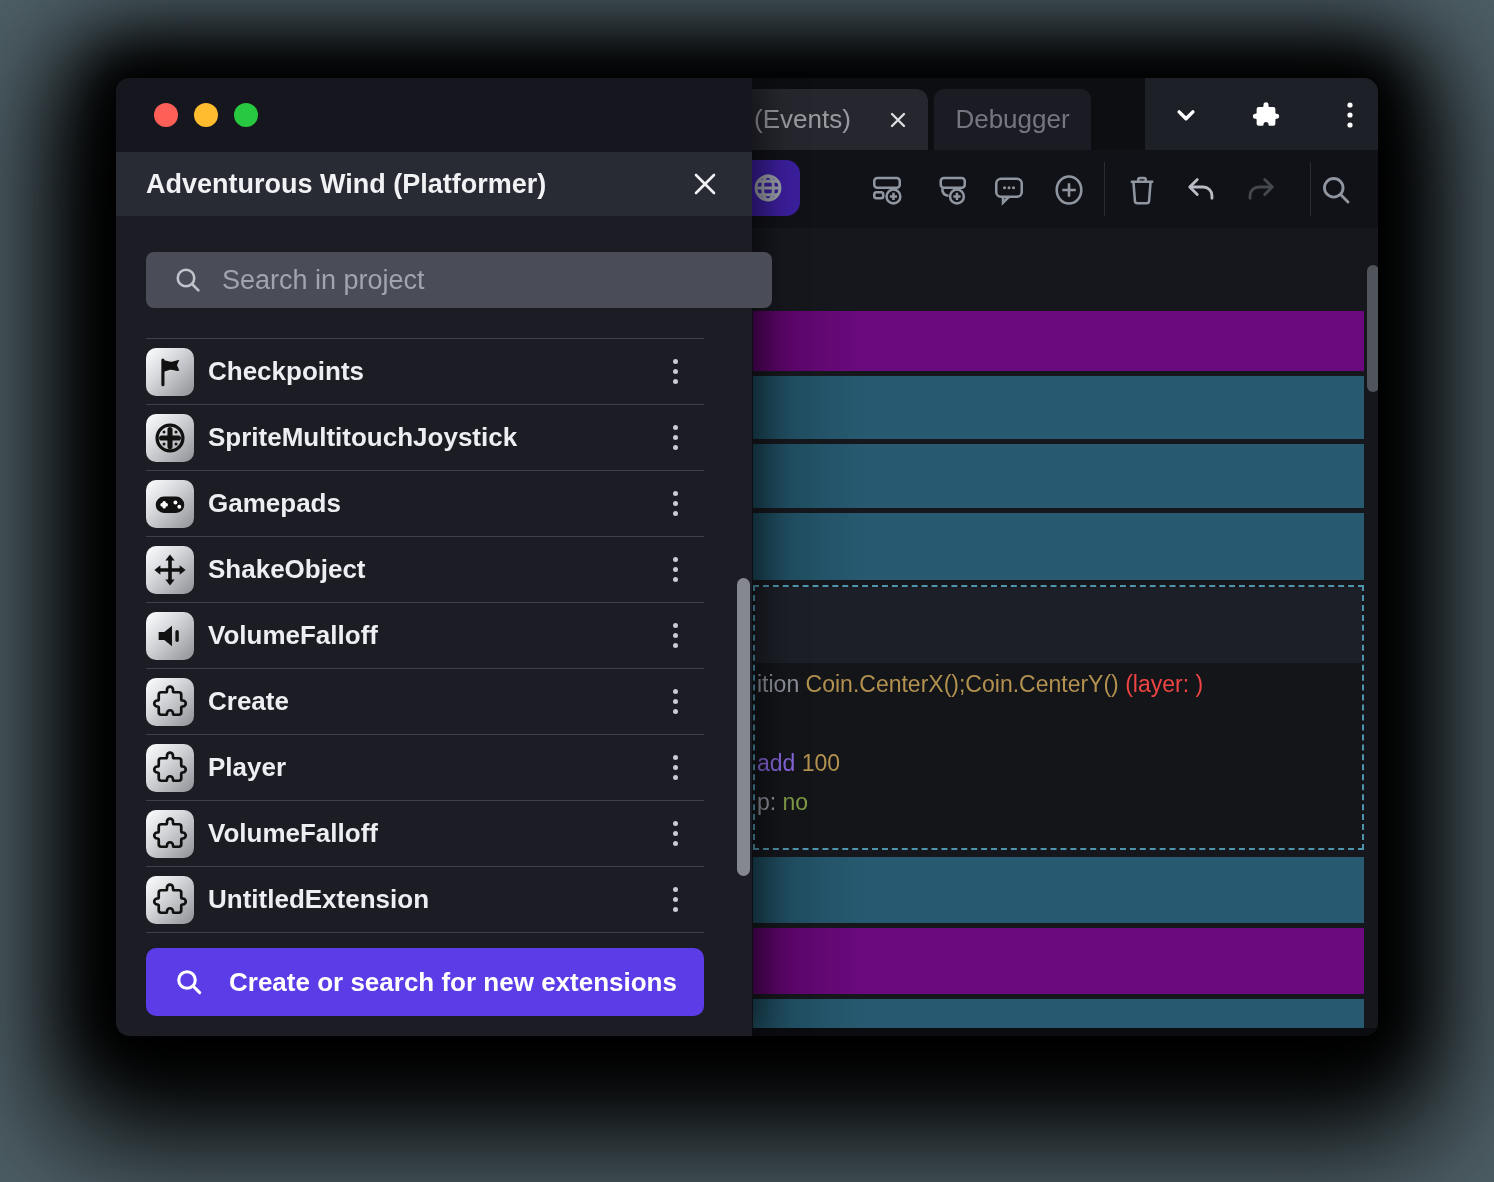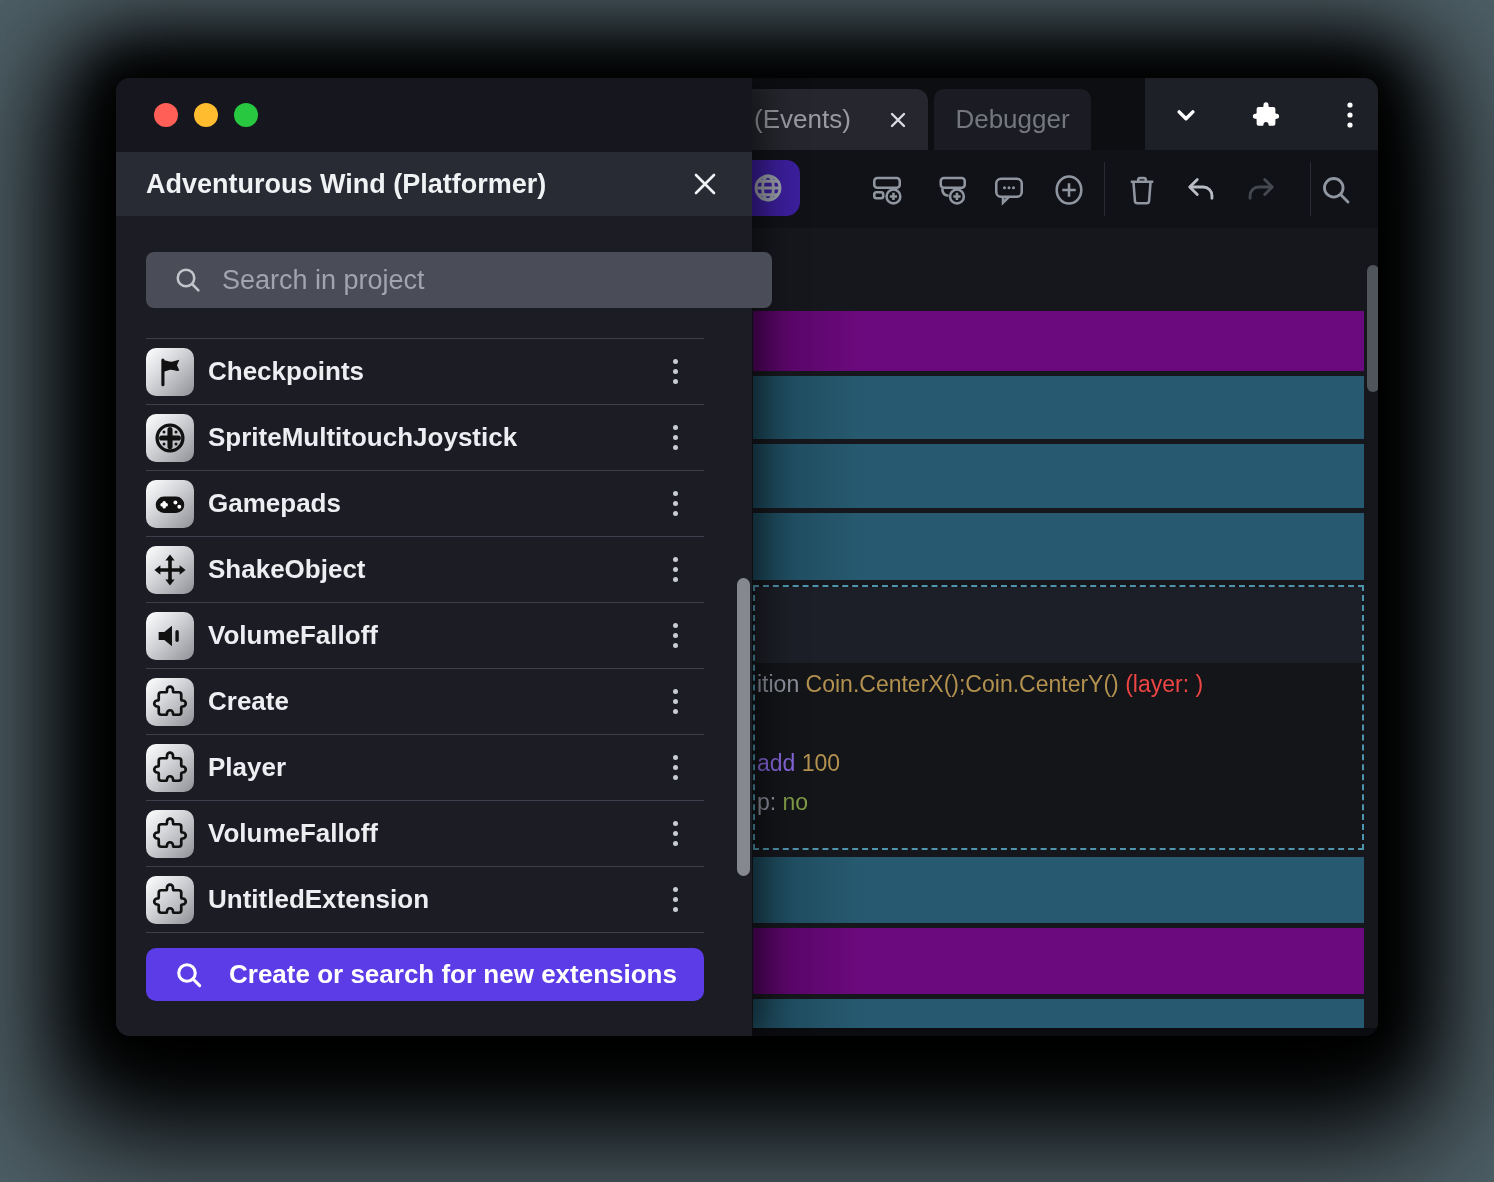--- a/index.html
+++ b/index.html
@@ -46,21 +46,21 @@
   .modal-close{margin-left:auto;margin-right:34px;display:flex;align-items:center;cursor:pointer;}
   .search-box{position:absolute;left:30px;top:174px;width:626px;height:56px;background:#4a4d57;border-radius:8px;display:flex;align-items:center;box-sizing:border-box;}
   .search-box .ph{margin-left:18px;font-size:27px;color:#a1a4ae;}
   .list{position:absolute;left:30px;top:260px;width:558px;border-bottom:1px solid #3d404c;}
   .lrow{display:flex;align-items:center;height:66px;border-top:1px solid #3d404c;box-sizing:border-box;}
   .tile{width:48px;height:48px;border-radius:10px;background:linear-gradient(135deg,#ffffff 0%,#d6d8dc 40%,#8f9196 100%);display:flex;align-items:center;justify-content:center;flex:0 0 48px;}
   .lrow .name{margin-left:14px;font-size:26px;font-weight:600;color:#eceef1;text-align:center;}
   .kebab{margin-left:auto;margin-right:26px;display:flex;flex-direction:column;gap:5px;}
   .kebab i{width:5px;height:5px;border-radius:50%;background:#c9ccd2;display:block;}
   .modal-scrollbar{position:absolute;left:621px;top:500px;width:13px;height:298px;background:#85888f;border-radius:7px;}
-  .cta{position:absolute;left:30px;top:870px;width:558px;height:53px;border-radius:10px;background:#5b3ce6;display:flex;align-items:center;justify-content:center;gap:24px;border:none;cursor:pointer;}
+  .cta{position:absolute;left:30px;top:870px;width:558px;height:68px;border-radius:10px;background:#5b3ce6;display:flex;align-items:center;justify-content:center;gap:24px;border:none;cursor:pointer;}
   .cta .txt{font-size:26px;font-weight:700;color:#ffffff;}
   svg{display:block;}
 </style>
 </head>
 <body>
 
 <div class="stage">
   <div class="window">
 
     <div class="editor">

